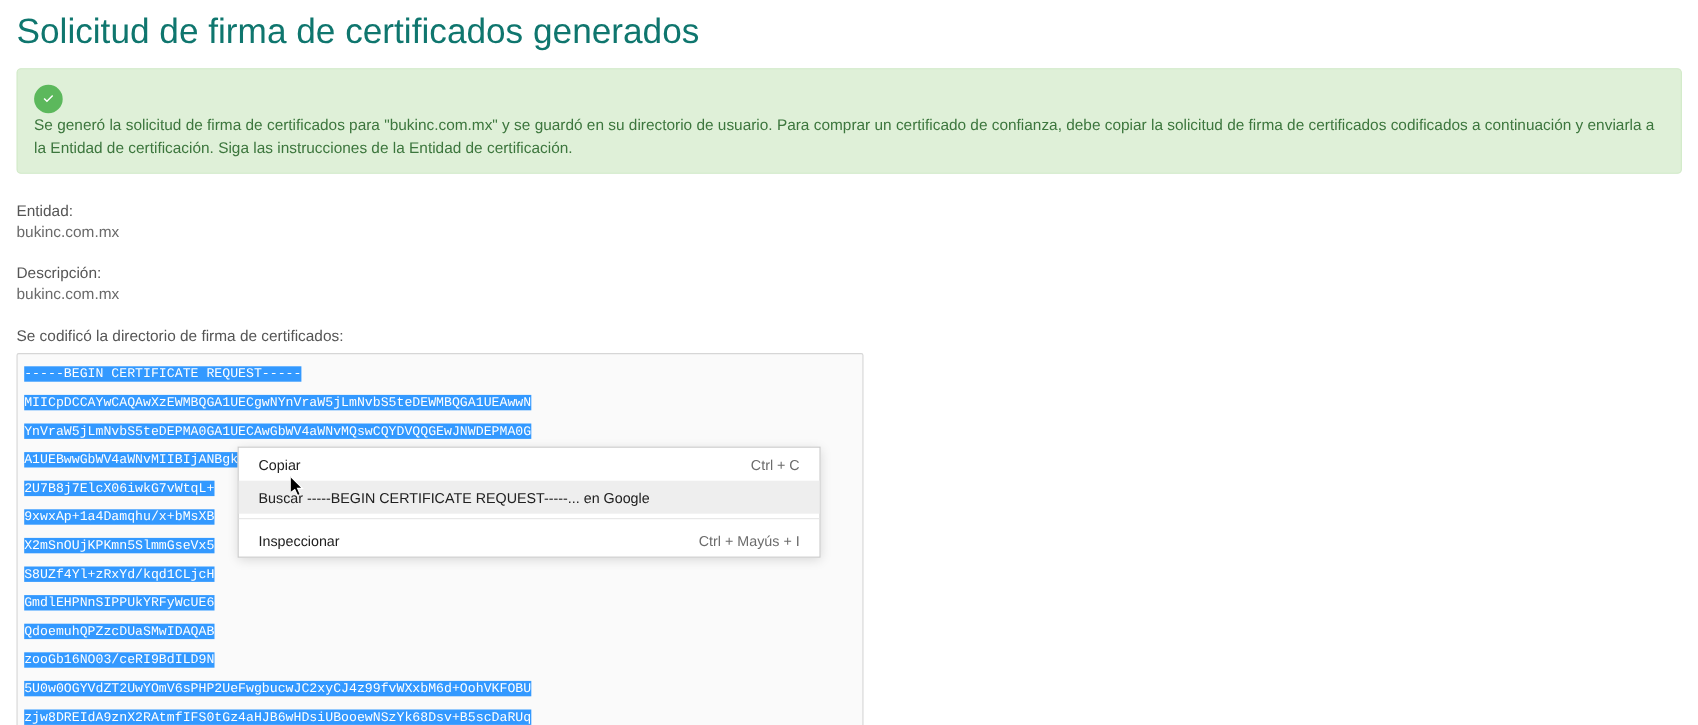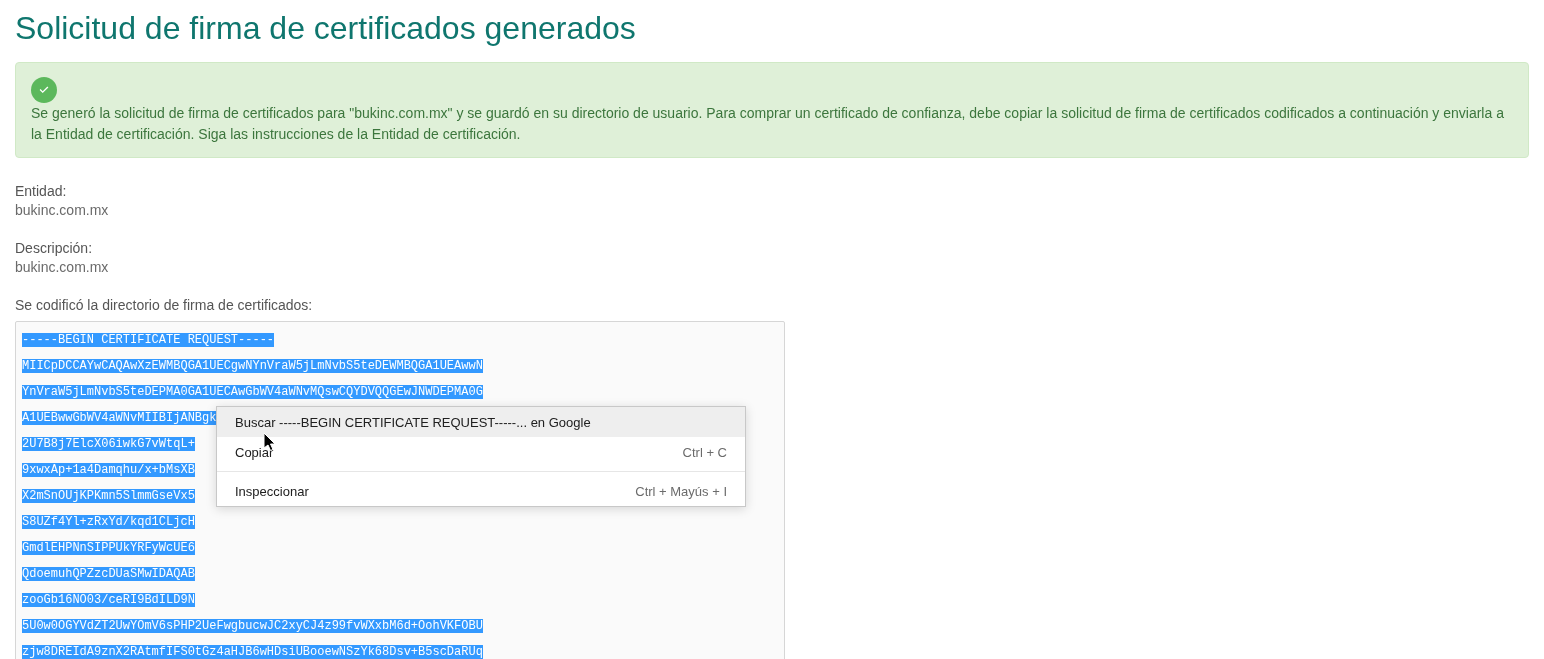--- a/index.html
+++ b/index.html
@@ -165,27 +165,27 @@
 zooGb16NO03/ceRI9BdILD9N
 5U0w0OGYVdZT2UwYOmV6sPHP2UeFwgbucwJC2xyCJ4z99fvWXxbM6d+OohVKFOBU
 zjw8DREIdA9znX2RAtmfIFS0tGz4aHJB6wHDsiUBooewNSzYk68Dsv+B5scDaRUq
 wdk+DqcvFQYdZDX757gvzp7/oBQ6OTJGOwnixyReI6mbMNkAHJhpwQ/fmf/wKcxQ
 PNcoxi15Nm2P3gINguNBtcwLJL2/cfwrwNXXZHn7VhoKU/f+wMOSQbIy42AZuZIf
 8t8FKrT1Dmc=
 -----END CERTIFICATE REQUEST-----</span>
 
     
     <div class="context-menu">
+      <div class="context-menu-item">
+        <span>Copiar</span>
+        <span class="context-menu-shortcut">Ctrl + C</span>
+      </div>
       <div class="context-menu-item hover">
         <span>Buscar -----BEGIN CERTIFICATE REQUEST-----... en Google</span>
         <span class="context-menu-shortcut"></span>
-      </div>
-      <div class="context-menu-item">
-        <span>Copiar</span>
-        <span class="context-menu-shortcut">Ctrl + C</span>
       </div>
       <div class="context-menu-divider"></div>
       <div class="context-menu-item">
         <span>Inspeccionar</span>
         <span class="context-menu-shortcut">Ctrl + Mayús + I</span>
       </div>
     </div>
 
     <svg class="cursor-arrow" viewBox="0 0 14 19">
       <path d="M0 0 L0 15 L4 12 L6.5 17.5 L9 16.5 L6.5 11 L11 11 Z" fill="#000" stroke="#fff" stroke-width="1"></path>

